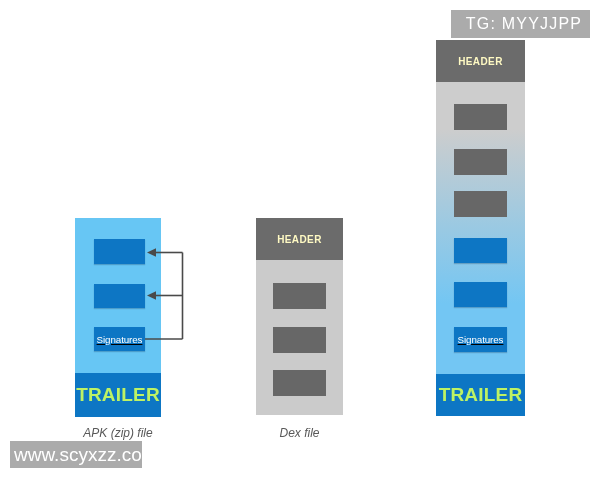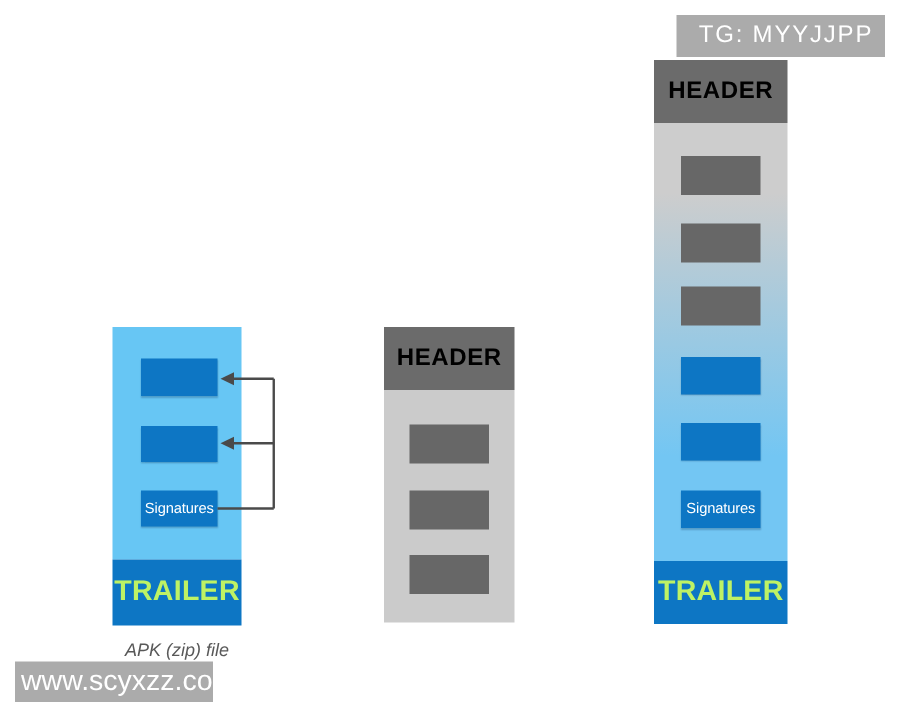--- a/index.html
+++ b/index.html
@@ -56,27 +56,27 @@
     background: var(--dark-blue, #0d76c4);
   }
 
   
   .block {
     position: absolute;
     display: flex;
     align-items: center;
     justify-content: center;
   }
-  .block.blue { background: var(--dark-blue, #0b75c3); box-shadow: 0 1px 1px rgba(0,40,80,0.25); }
+  .block.blue { background: var(--dark-blue, #0b75c3); box-shadow: 0 1px 1px rgba(0,40,80,0.25); text-decoration: underline; }
   .block.gray { background: var(--block-gray, #676767); }
 
   
   .header-label {
-    color: #000000;
-    font-size: 16px;
+    color: #fef9c3;
+    font-size: 10px;
     font-weight: bold;
     letter-spacing: 0.4px;
   }
   .trailer-label {
     color: #bef264;
     font-size: 19px;
     font-weight: bold;
     letter-spacing: 0.2px;
   }
   .signatures-label {
@@ -157,20 +157,21 @@
     </g>
   </svg>
 
   <div class="band dex-header">
     <span class="header-label">HEADER</span>
   </div>
   <div class="band dex-body"></div>
   <div class="block gray" style="left:273px; top:283px; width:53px; height:26px;"></div>
   <div class="block gray" style="left:273px; top:327px; width:53px; height:26px;"></div>
   <div class="block gray" style="left:273px; top:370px; width:53px; height:26px;"></div>
+  <div class="caption caption-dex">Dex file</div>
 
   <div class="band dual-header">
     <span class="header-label">HEADER</span>
   </div>
   <div class="band dual-body"></div>
   <div class="block gray" style="left:454px; top:104px; width:53px; height:26px;"></div>
   <div class="block gray" style="left:454px; top:149px; width:53px; height:26px;"></div>
   <div class="block gray" style="left:454px; top:191px; width:53px; height:26px;"></div>
   <div class="block blue" style="left:454px; top:238px; width:53px; height:25px;"></div>
   <div class="block blue" style="left:454px; top:282px; width:53px; height:25px;"></div>

